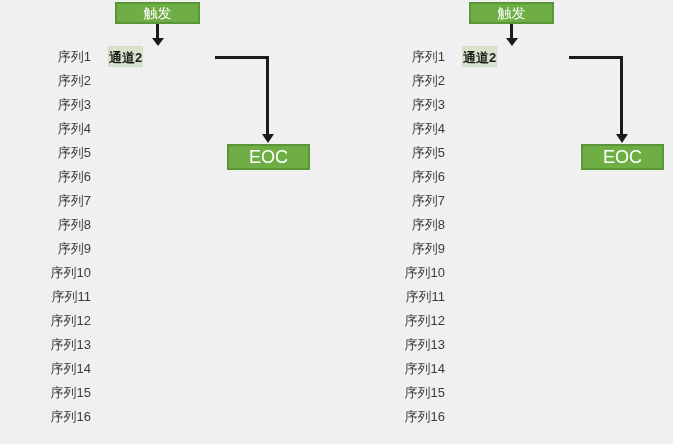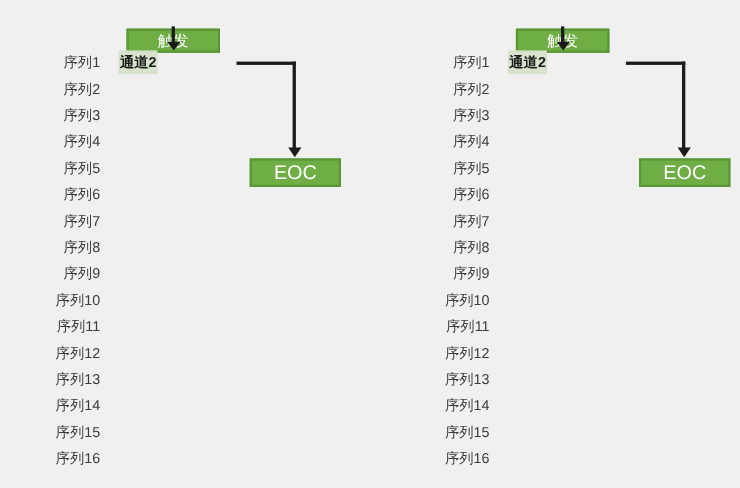--- a/index.html
+++ b/index.html
@@ -27,21 +27,20 @@
   .trigger-box {
     position: absolute;
     left: 115px; top: 2px;
     width: 85px; height: 22px;
     background: #6FAE44;
     border: 2px solid #5A9637;
     color: #FFFFFF;
     font-size: 14px;
     line-height: 18px;
     text-align: center;
-    margin-top: 24px;
   }
   .eoc-box {
     position: absolute;
     left: 227px; top: 144px;
     width: 83px; height: 26px;
     background: #6FAE44;
     border: 2px solid #5A9637;
     color: #FFFFFF;
     font-size: 18px;
     line-height: 22px;

